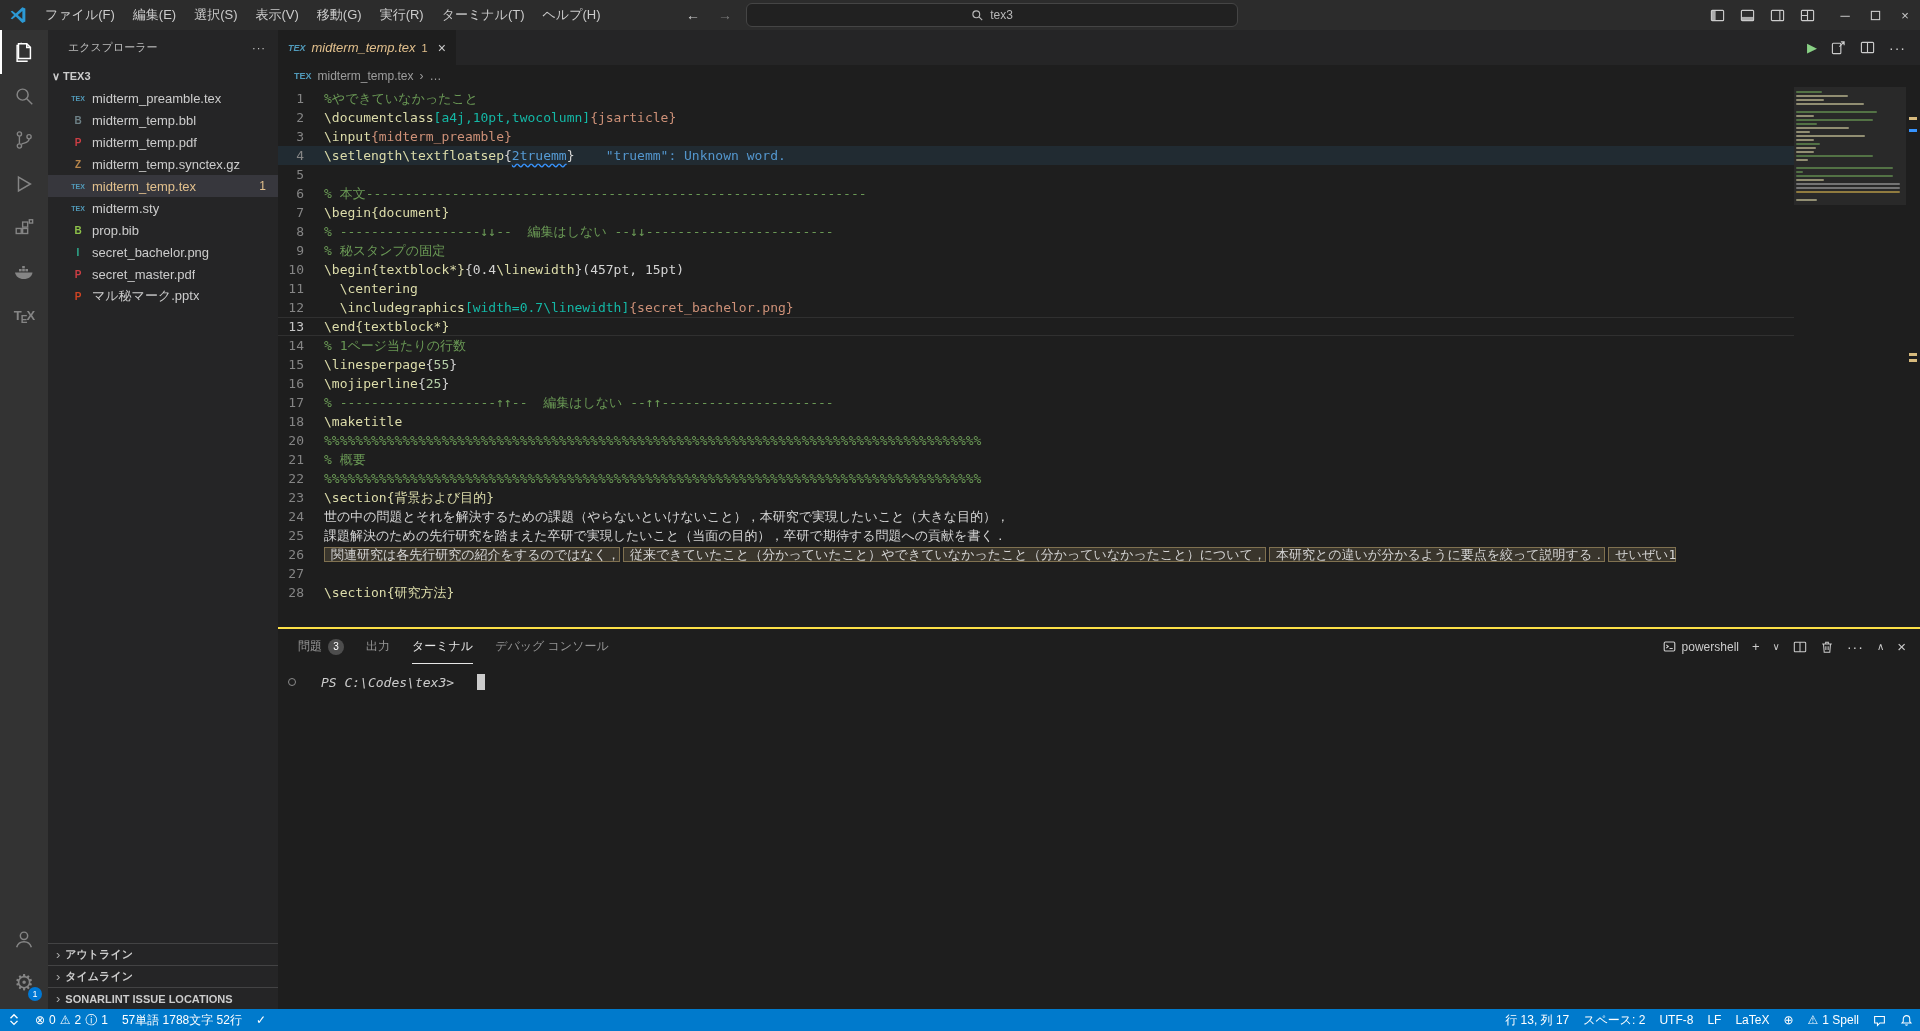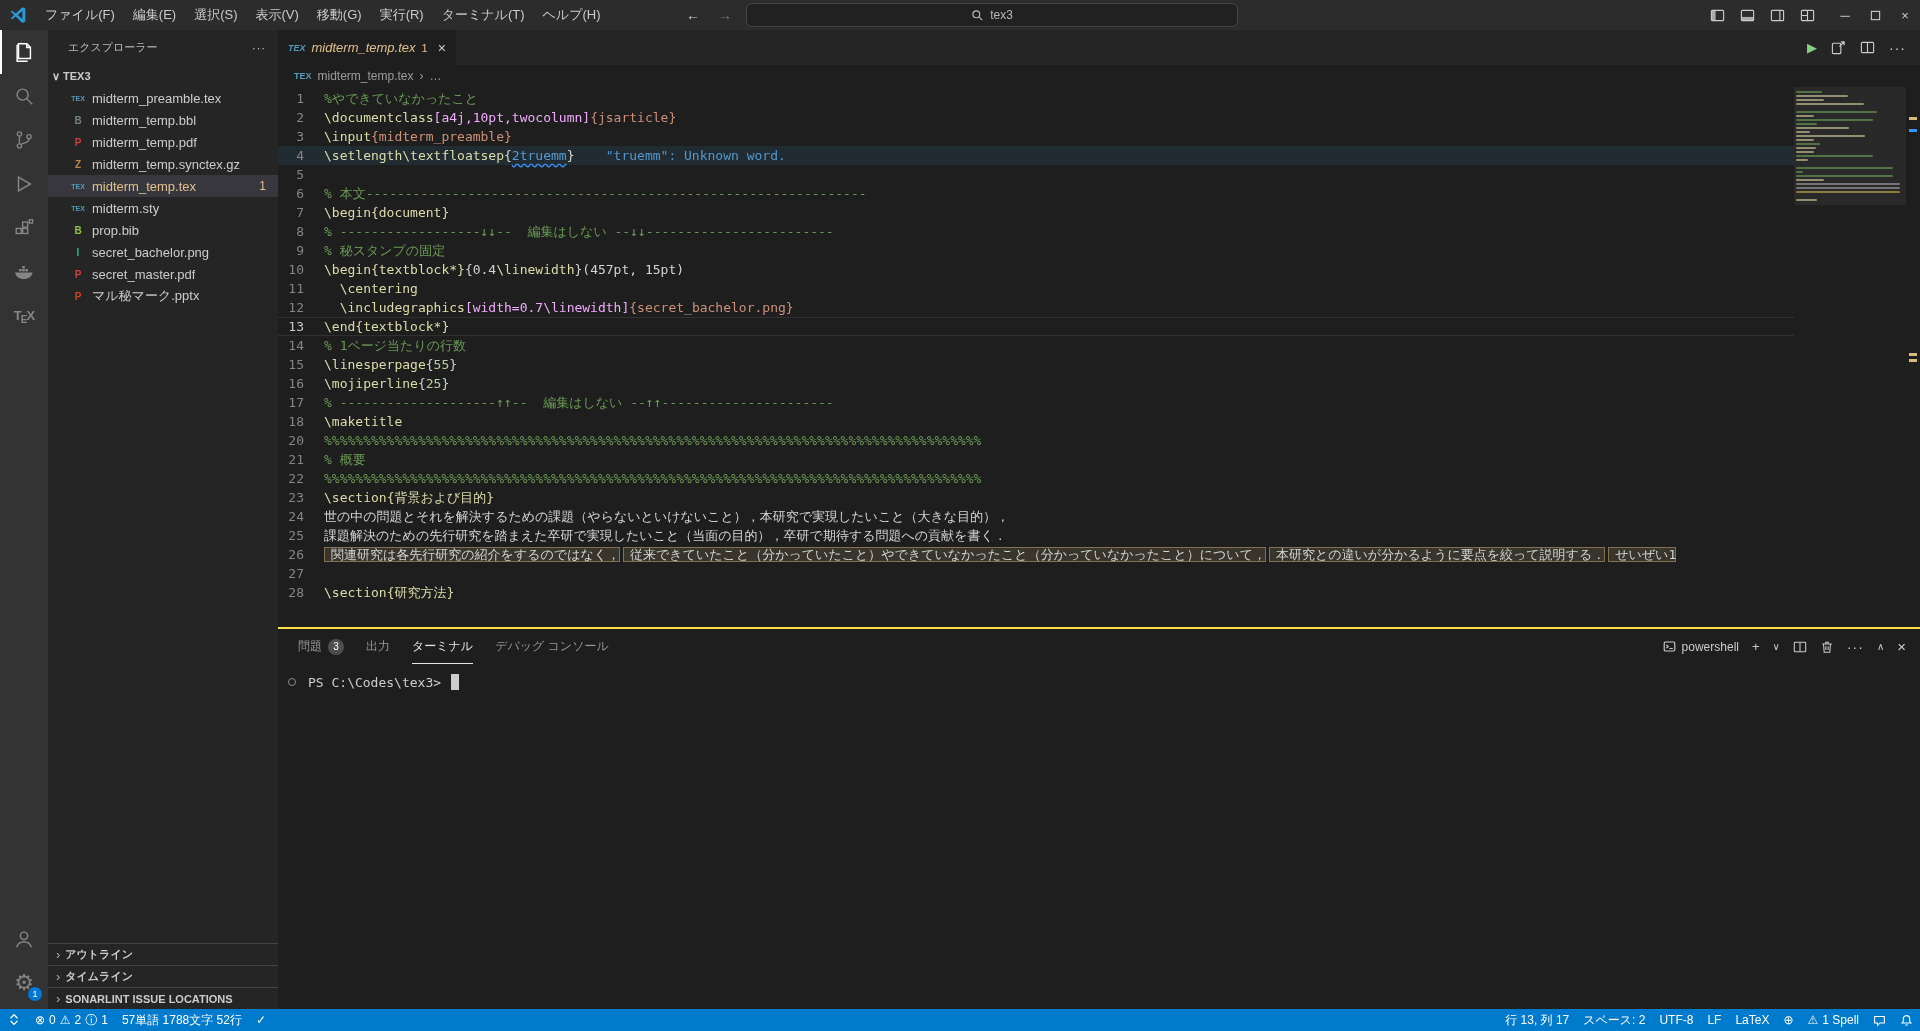--- a/index.html
+++ b/index.html
@@ -83,21 +83,21 @@
   .editor-body { height:540px; display:flex; position:relative; overflow:hidden; }
   .code-scroll { flex:1; overflow:hidden; padding-top:2px; min-width:0; }
   .code-line { display:flex; height:19px; line-height:19px; white-space:pre;
                font-family:"DejaVu Sans Mono", monospace; font-size:13px; }
   .ln { width:46px; padding-right:20px; text-align:right; color:#858585; flex-shrink:0; }
   .ln-cur { color:#c6c6c6; }
   .info-line { background:rgba(55,125,180,0.14); }
   .current-line { box-shadow:inset 0 1px 0 #303030, inset 0 -1px 0 #303030; }
   .tk-comment { color:#6a9955; }
   .tk-cmd { color:#dcdcaa; }
-  .tk-opt { color:#f0abfc; }
+  .tk-opt { color:#14b8a6; }
   .tk-arg { color:#ce9178; }
   .tk-num { color:#b5cea8; }
   .tk-plain { color:#d4d4d4; }
   .tk-blue { color:#569cd6; }
   .tk-hint { color:rgba(86,156,214,0.95); }
   .squiggle-info { text-decoration:underline wavy #3794ff; text-underline-offset:3px; }
   .warn-seg { background:rgba(215,186,125,0.15); box-shadow:inset 0 0 0 1px rgba(215,186,125,0.45);
               margin-right:3px;padding-left:7px; }
 
   .minimap { width:112px; flex-shrink:0; position:relative; padding-top:4px; }
@@ -114,21 +114,21 @@
   .panel-tab { margin-right:22px; height:35px; display:flex; align-items:center; gap:6px;
                font-size:12px; color:#969696; cursor:default; }
   .panel-tab.active { color:#e7e7e7; box-shadow:inset 0 -1px 0 #e7e7e7; }
   .panel-badge { background:#4d4d4d; color:#ffffff; width:16px; height:16px; border-radius:8px;
                  font-size:10px; display:flex; align-items:center; justify-content:center; }
   .panel-actions { margin-left:auto; display:flex; align-items:center; gap:13px;
                    padding-right:14px; color:#cccccc; font-size:13px; }
   .shell-item { display:flex; align-items:center; gap:6px; font-size:12px; }
   .terminal { flex:1; padding:10px 0 0 10px; font-family:"DejaVu Sans Mono", monospace;
               font-size:13px; color:#cccccc; }
-  .term-line { display:flex; align-items:center; gap:12px; }
+  .term-line { display:flex; align-items:center; gap:25px;font-style:italic; }
   .term-decoration { width:8px; height:8px; border:1px solid #8a8a8a; border-radius:50%;
                      flex-shrink:0; }
   .cursor-block { display:inline-block; width:8px; height:16px; background:#cccccc;
                   margin-left:1px; vertical-align:middle; }
 
   
   .statusbar { height:22px; background:#007acc; color:#ffffff; display:flex; align-items:center;
                font-size:12px; flex-shrink:0; }
   .sb-item { height:22px; padding:0 7px; display:flex; align-items:center; gap:4px; cursor:default; }
   .sb-right { margin-left:auto; display:flex; }

